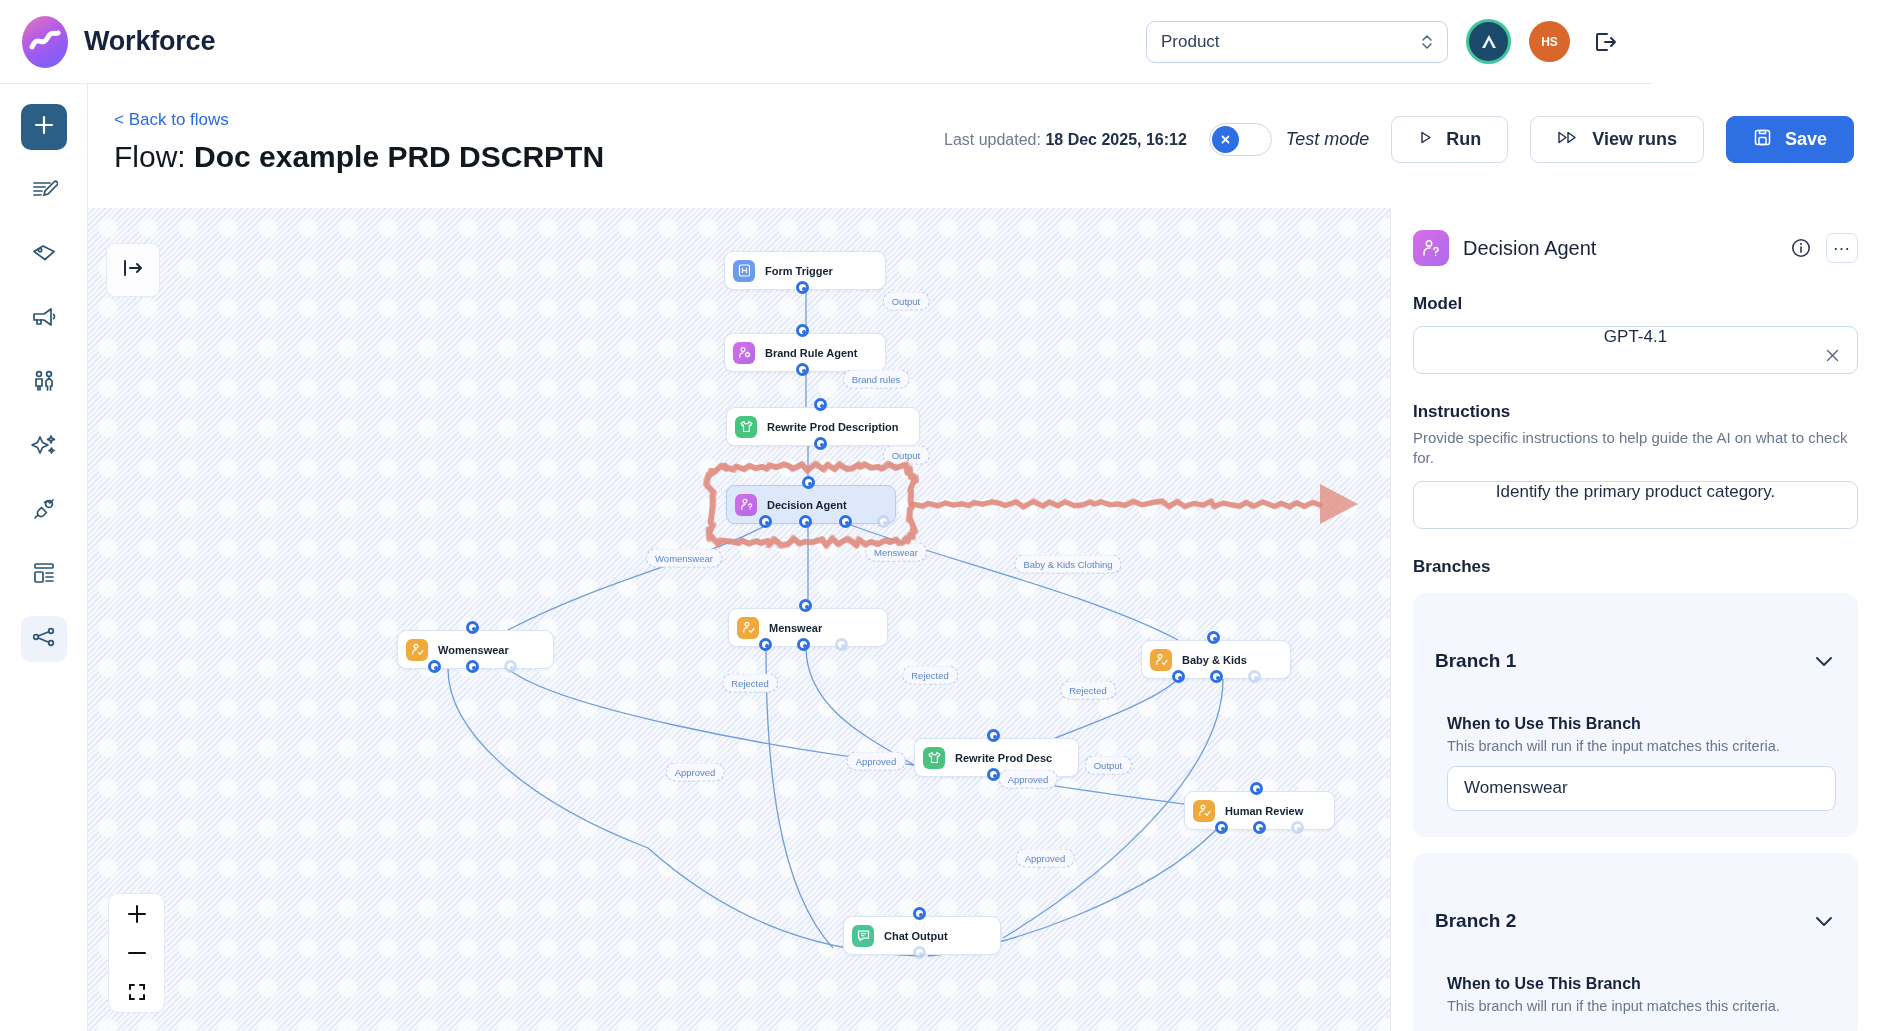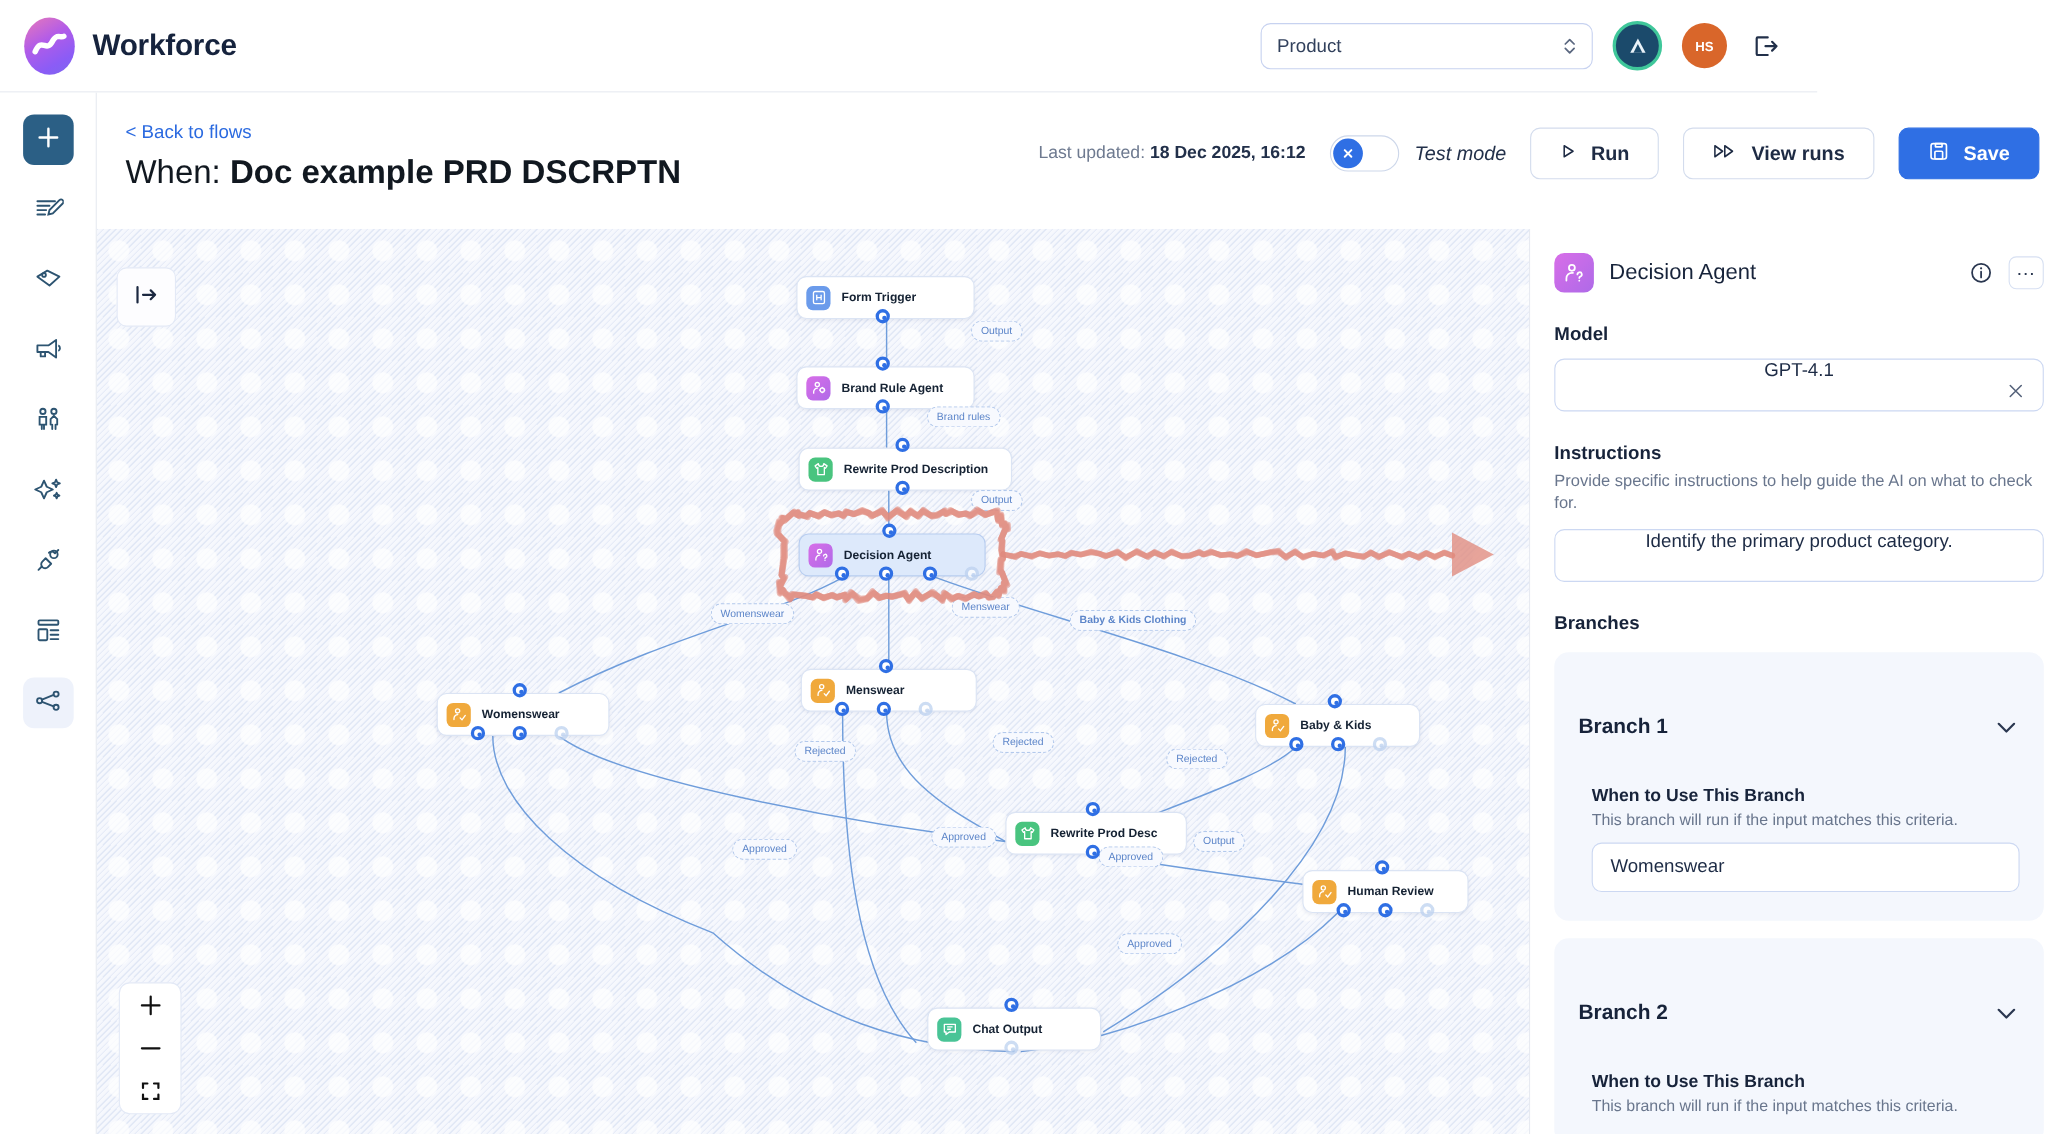--- a/index.html
+++ b/index.html
@@ -339,21 +339,21 @@
             <circle cx="21" cy="20" r="2.3"></circle>
             <path d="M8.2 13 L18.8 8.8 M8.2 15 L18.8 19.2"></path>
           </svg>
       </span>
     </div>
   </div>
 
   <div class="page-head">
     <div class="back-link">&lt; Back to flows</div>
     <div class="flow-title">
-      <span>When: </span><b>Doc example PRD DSCRPTN</b>
+      <span>Flow: </span><b>Doc example PRD DSCRPTN</b>
     </div>
 
     <div class="head-tools">
       <div class="last-updated">
         <span>Last updated: </span><b>18 Dec 2025, 16:12</b>
       </div>
 
       <div class="toggle-wrap">
         <div class="toggle">
           <div class="knob">
@@ -566,21 +566,21 @@
         </div>
         <div class="handle" style="left: 824.5px; top: 698.5px;"></div>
         <div class="handle dim" style="left: 824.5px; top: 737.5px;"></div>
       </div>
     <div id="labels-layer">
         <div class="elabel" style="left: 818px; top: 93px; transform: translate(-50%, -50%);">Output</div>
         <div class="elabel" style="left: 788px; top: 171px; transform: translate(-50%, -50%);">Brand rules</div>
         <div class="elabel" style="left: 818px; top: 247px; transform: translate(-50%, -50%);">Output</div>
         <div class="elabel" style="left: 596px; top: 350px; transform: translate(-50%, -50%);">Womenswear</div>
         <div class="elabel" style="left: 808px; top: 344px; transform: translate(-50%, -50%);">Menswear</div>
-        <div class="elabel" style="left: 942px; top: 356px; transform: translate(-50%, -50%); font-weight: bold;">Baby &amp; Kids Clothing</div>
+        <div class="elabel" style="left: 980px; top: 356px; transform: translate(-50%, -50%);">Baby &amp; Kids Clothing</div>
         <div class="elabel" style="left: 662px; top: 475px; transform: translate(-50%, -50%);">Rejected</div>
         <div class="elabel" style="left: 842px; top: 467px; transform: translate(-50%, -50%);">Rejected</div>
         <div class="elabel" style="left: 1000px; top: 482px; transform: translate(-50%, -50%);">Rejected</div>
         <div class="elabel" style="left: 607px; top: 564px; transform: translate(-50%, -50%);">Approved</div>
         <div class="elabel" style="left: 788px; top: 553px; transform: translate(-50%, -50%);">Approved</div>
         <div class="elabel" style="left: 940px; top: 571px; transform: translate(-50%, -50%);">Approved</div>
         <div class="elabel" style="left: 1020px; top: 557px; transform: translate(-50%, -50%);">Output</div>
         <div class="elabel" style="left: 957px; top: 650px; transform: translate(-50%, -50%);">Approved</div>
       </div>
 

